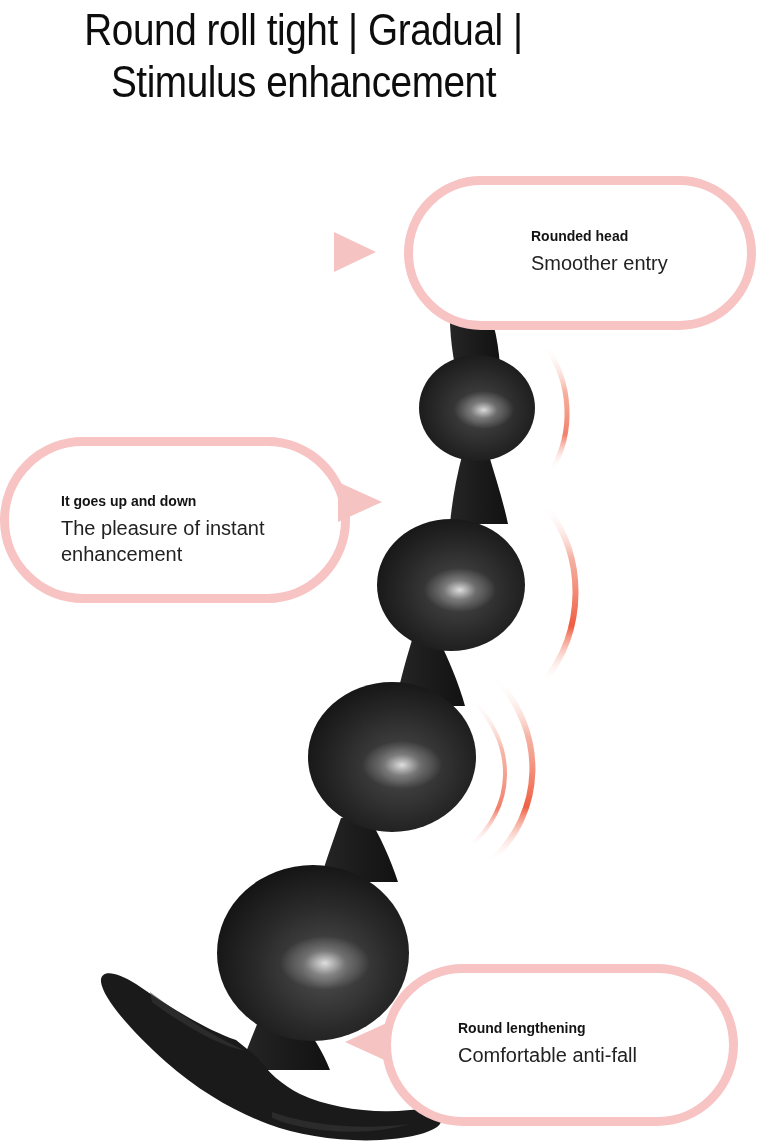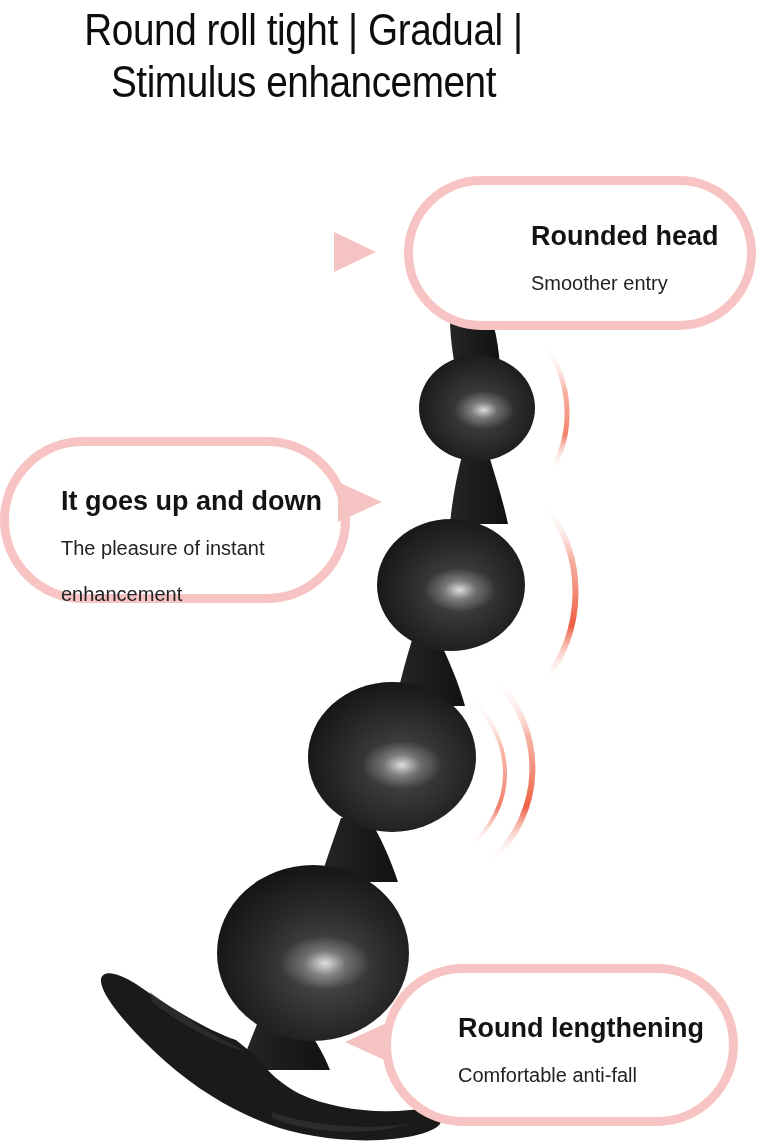--- a/index.html
+++ b/index.html
@@ -56,32 +56,31 @@
 
   
   .callout {
     position: absolute;
     box-sizing: border-box;
     background: #ffffff;
     border-style: solid;
     border-color: #f7c3c3;
   }
   .callout .headline {
-    font-size: 27px;
+    font-size: 14px;
     font-weight: 700;
     color: #131313;
     line-height: 27px;
     white-space: nowrap;
   }
   .callout .subline {
     font-size: 20px;
     font-weight: 400;
     color: #222222;
     line-height: 26px;
-    margin-top: 20px;
   }
 
   #callout-head {
     left: 404px;
     top: 176px;
     width: 352px;
     height: 154px;
     border-width: 9px;
     border-radius: 77px;
     z-index: 4;

